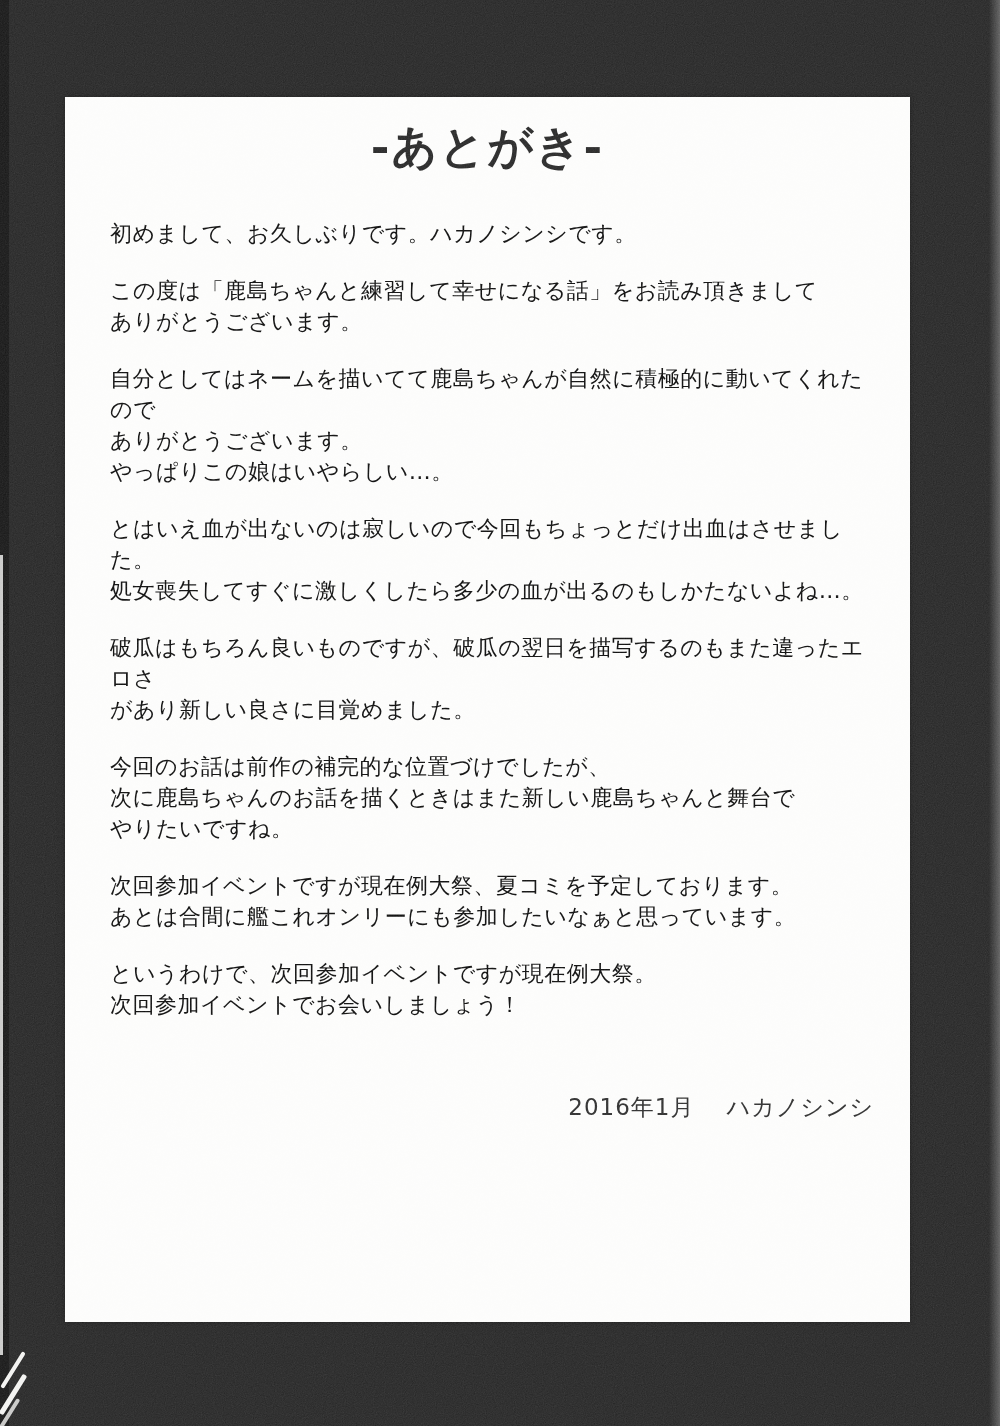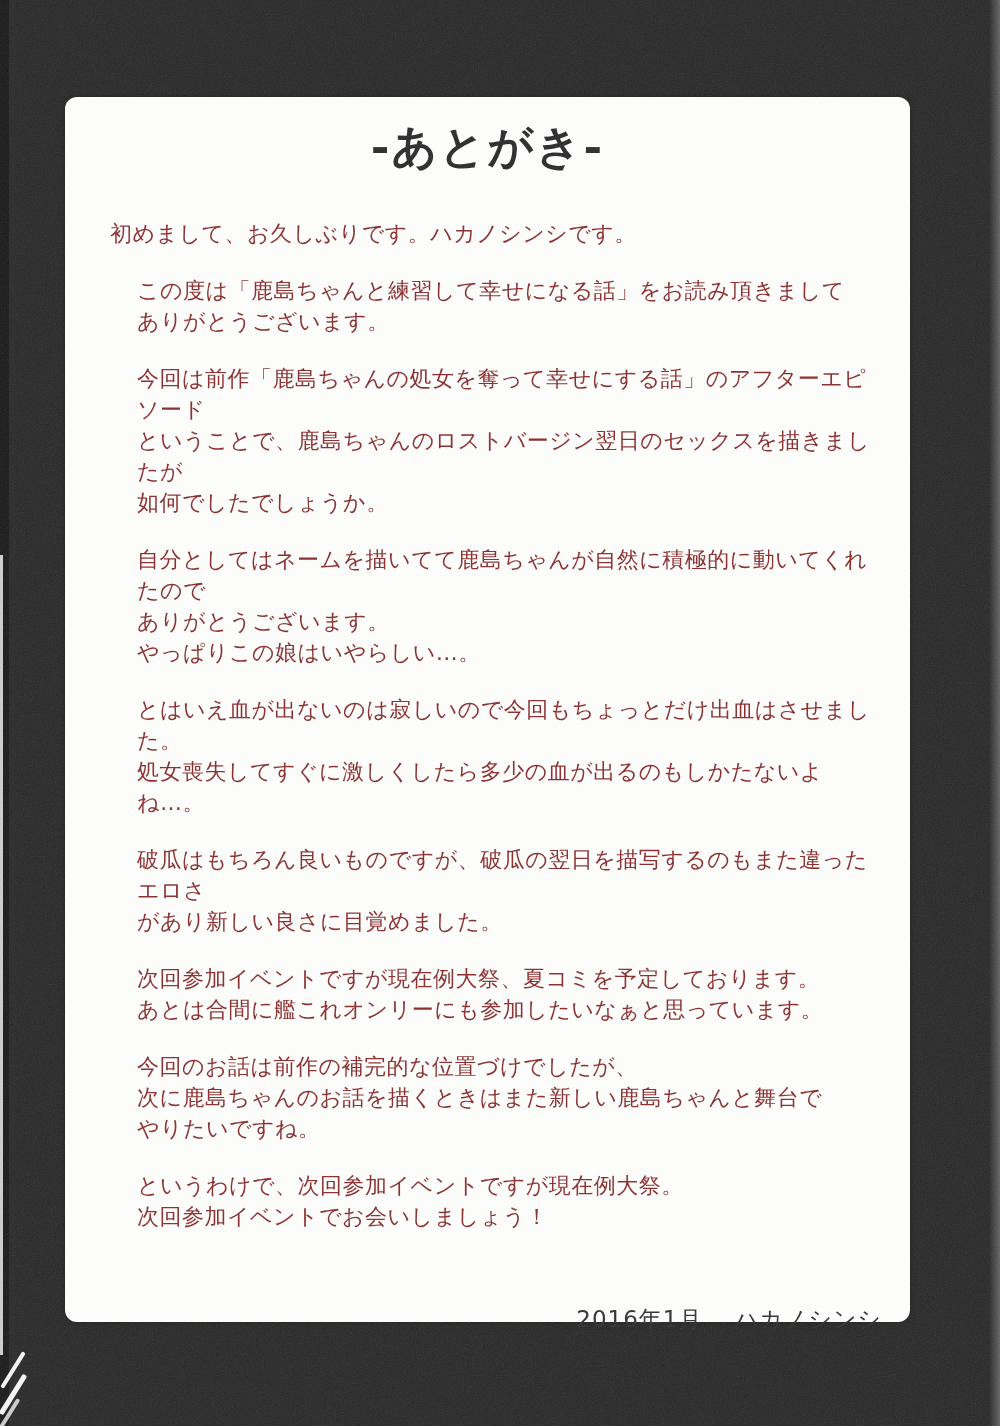--- a/index.html
+++ b/index.html
@@ -49,51 +49,51 @@
   }
   .curl1 { left: -8px; top: 1368px; width: 42px; height: 4px; transform: rotate(-58deg); }
   .curl2 { left: -10px; top: 1392px; width: 46px; height: 5px; transform: rotate(-58deg); }
   .curl3 { left: -12px; top: 1414px; width: 40px; height: 4px; transform: rotate(-58deg); opacity: 0.8; }
 
   .page {
     position: absolute;
     left: 65px; top: 97px;
     width: 845px; height: 1225px;
     background: #fcfcfb;
-    border-radius: 12px;
+    border-radius: 0;
     z-index: 2;
     box-shadow: 0 0 6px rgba(0,0,0,0.5);
   }
   .title {
     margin: 23px 0 0 0;
     text-align: center;
     font-family: "DejaVu Serif", "Liberation Serif", serif;
     font-weight: bold;
     font-size: 45px;
     line-height: 1.2;
     letter-spacing: 2px;
     color: #1d1d1d;
   }
   .body {
     margin-top: 44px;
     padding-left: 45px;
     padding-right: 28px;
     font-size: 22px;
     line-height: 31px;
-    color: #7f1d1d;
+    color: #000000;
   }
   .para {
     margin: 0;
     white-space: pre-line;
     letter-spacing: 0.5px;
   }
-  .para + .para { margin-top: 26px; margin-left: 27px; }
+  .para + .para { margin-top: 26px; }
   .signature {
     margin-top: 72px;
-    padding-right: 28px;
+    padding-right: 36px;
     text-align: right;
     font-size: 23px;
     color: #242424;
     letter-spacing: 1px;
   }
   .grain {
     position: absolute;
     left: 0; top: 0;
     width: 1000px; height: 1426px;
     z-index: 3;
@@ -111,35 +111,32 @@
   <div class="curl curl1"></div>
   <div class="curl curl2"></div>
   <div class="curl curl3"></div>
 
   <div class="page">
     <h1 class="title">-あとがき-</h1>
     <div class="body">
       <p class="para">初めまして、お久しぶりです。ハカノシンシです。</p>
       <p class="para">この度は「鹿島ちゃんと練習して幸せになる話」をお読み頂きまして
 ありがとうございます。</p>
-      <p class="para">今回は前作「鹿島ちゃんの処女を奪って幸せにする話」のアフターエピソード
-ということで、鹿島ちゃんのロストバージン翌日のセックスを描きましたが
-如何でしたでしょうか。</p>
       <p class="para">自分としてはネームを描いてて鹿島ちゃんが自然に積極的に動いてくれたので
 ありがとうございます。
 やっぱりこの娘はいやらしい…。</p>
       <p class="para">とはいえ血が出ないのは寂しいので今回もちょっとだけ出血はさせました。
 処女喪失してすぐに激しくしたら多少の血が出るのもしかたないよね…。</p>
       <p class="para">破瓜はもちろん良いものですが、破瓜の翌日を描写するのもまた違ったエロさ
 があり新しい良さに目覚めました。</p>
-      <p class="para">次回参加イベントですが現在例大祭、夏コミを予定しております。
-あとは合間に艦これオンリーにも参加したいなぁと思っています。</p>
       <p class="para">今回のお話は前作の補完的な位置づけでしたが、
 次に鹿島ちゃんのお話を描くときはまた新しい鹿島ちゃんと舞台で
 やりたいですね。</p>
+      <p class="para">次回参加イベントですが現在例大祭、夏コミを予定しております。
+あとは合間に艦これオンリーにも参加したいなぁと思っています。</p>
       <p class="para">というわけで、次回参加イベントですが現在例大祭。
 次回参加イベントでお会いしましょう！</p>
     </div>
     <div class="signature">2016年1月　 ハカノシンシ</div>
   </div>
 
   <svg class="grain" xmlns="http://www.w3.org/2000/svg" width="1000" height="1426">
     <filter id="grainF">
       <feTurbulence type="fractalNoise" baseFrequency="0.9" numOctaves="2" stitchTiles="stitch" result="t"></feTurbulence>
       <feColorMatrix in="t" type="matrix" values="0 0 0 0 1  0 0 0 0 1  0 0 0 0 1  0.35 0.35 0.35 0 0"></feColorMatrix>

